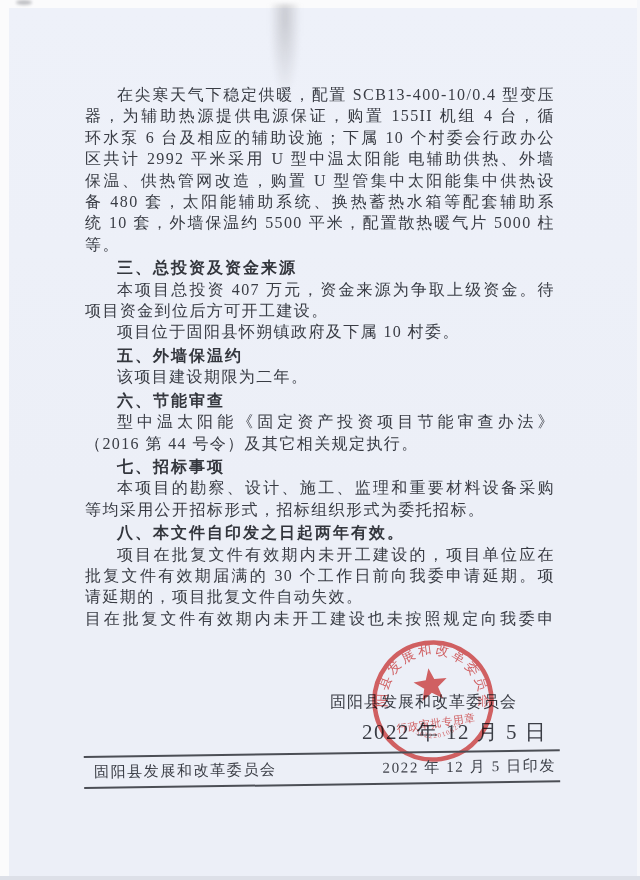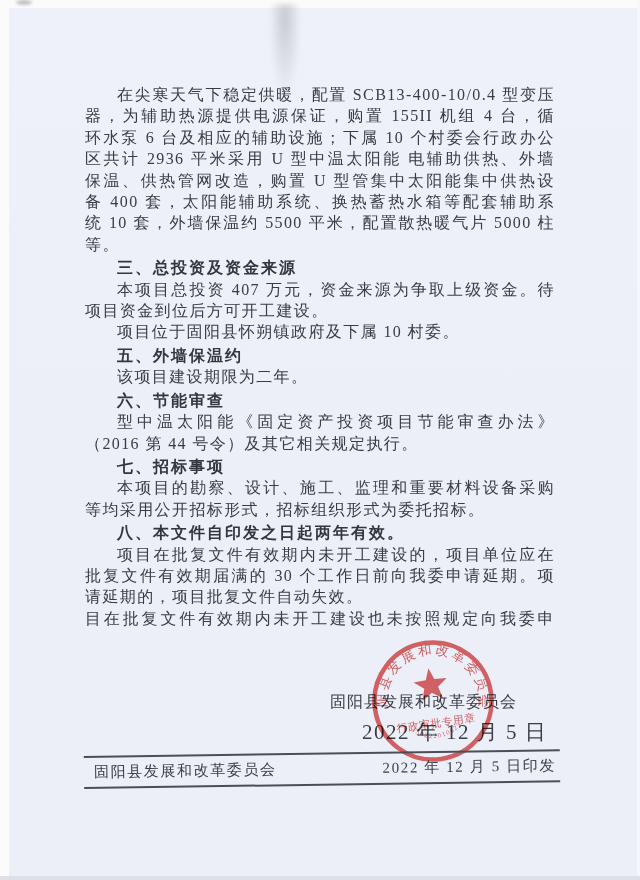--- a/index.html
+++ b/index.html
@@ -59,23 +59,23 @@
 <body>
 
 <div class="paper"></div>
 <div class="smudge-top"></div>
 <div class="speck-topleft"></div>
 
 <div class="doc">
     <div class="line indent fill">在尖寒天气下稳定供暖，配置 SCB13-400-10/0.4 型变压</div>
     <div class="line fill">器，为辅助热源提供电源保证，购置 155II 机组 4 台，循</div>
     <div class="line fill">环水泵 6 台及相应的辅助设施；下属 10 个村委会行政办公</div>
-    <div class="line fill">区共计 2936 平米采用 U 型中温太阳能 电辅助供热、外墙</div>
+    <div class="line fill">区共计 2992 平米采用 U 型中温太阳能 电辅助供热、外墙</div>
     <div class="line fill">保温、供热管网改造，购置 U 型管集中太阳能集中供热设</div>
-    <div class="line fill">备 400 套，太阳能辅助系统、换热蓄热水箱等配套辅助系</div>
+    <div class="line fill">备 480 套，太阳能辅助系统、换热蓄热水箱等配套辅助系</div>
     <div class="line fill">统 10 套，外墙保温约 5500 平米，配置散热暖气片 5000 柱</div>
     <div class="line">等。</div>
     <div class="line heading indent">三、总投资及资金来源</div>
     <div class="line indent fill">本项目总投资 407 万元，资金来源为争取上级资金。待</div>
     <div class="line">项目资金到位后方可开工建设。</div>
     <div class="line indent">项目位于固阳县怀朔镇政府及下属 10 村委。</div>
     <div class="line heading indent">五、外墙保温约</div>
     <div class="line indent">该项目建设期限为二年。</div>
     <div class="line heading indent">六、节能审查</div>
     <div class="line indent fill">型中温太阳能《固定资产投资项目节能审查办法》</div>

